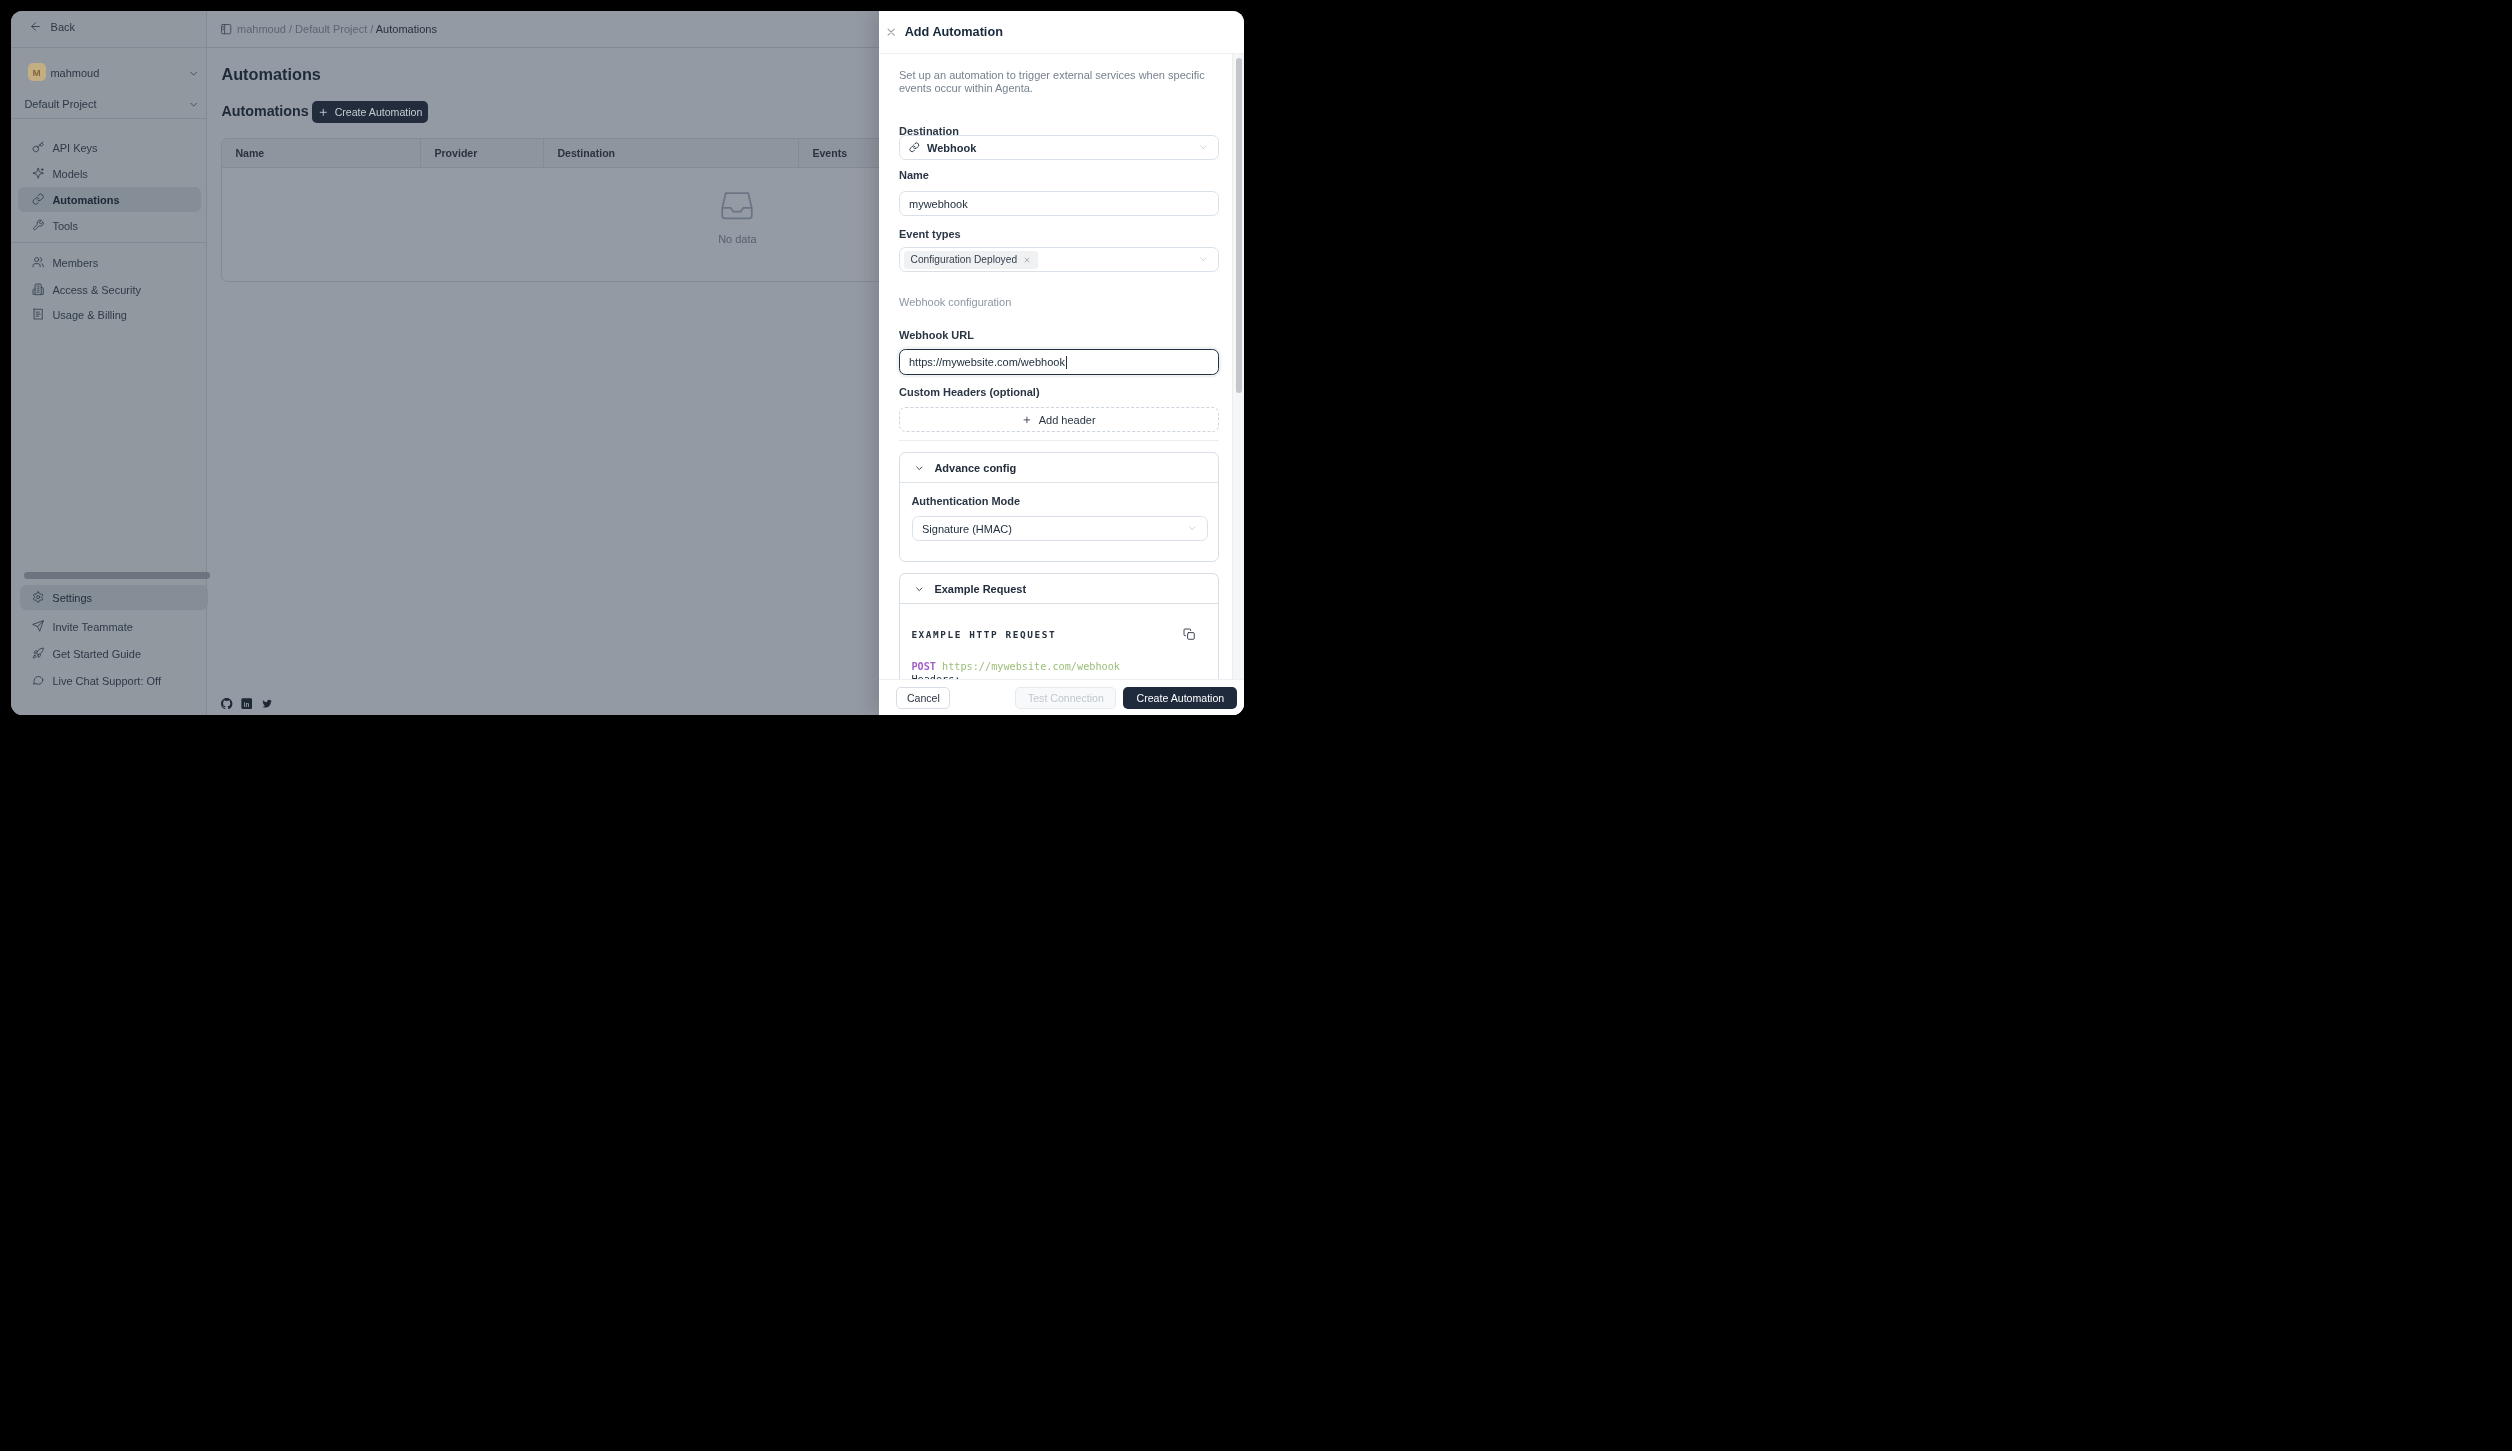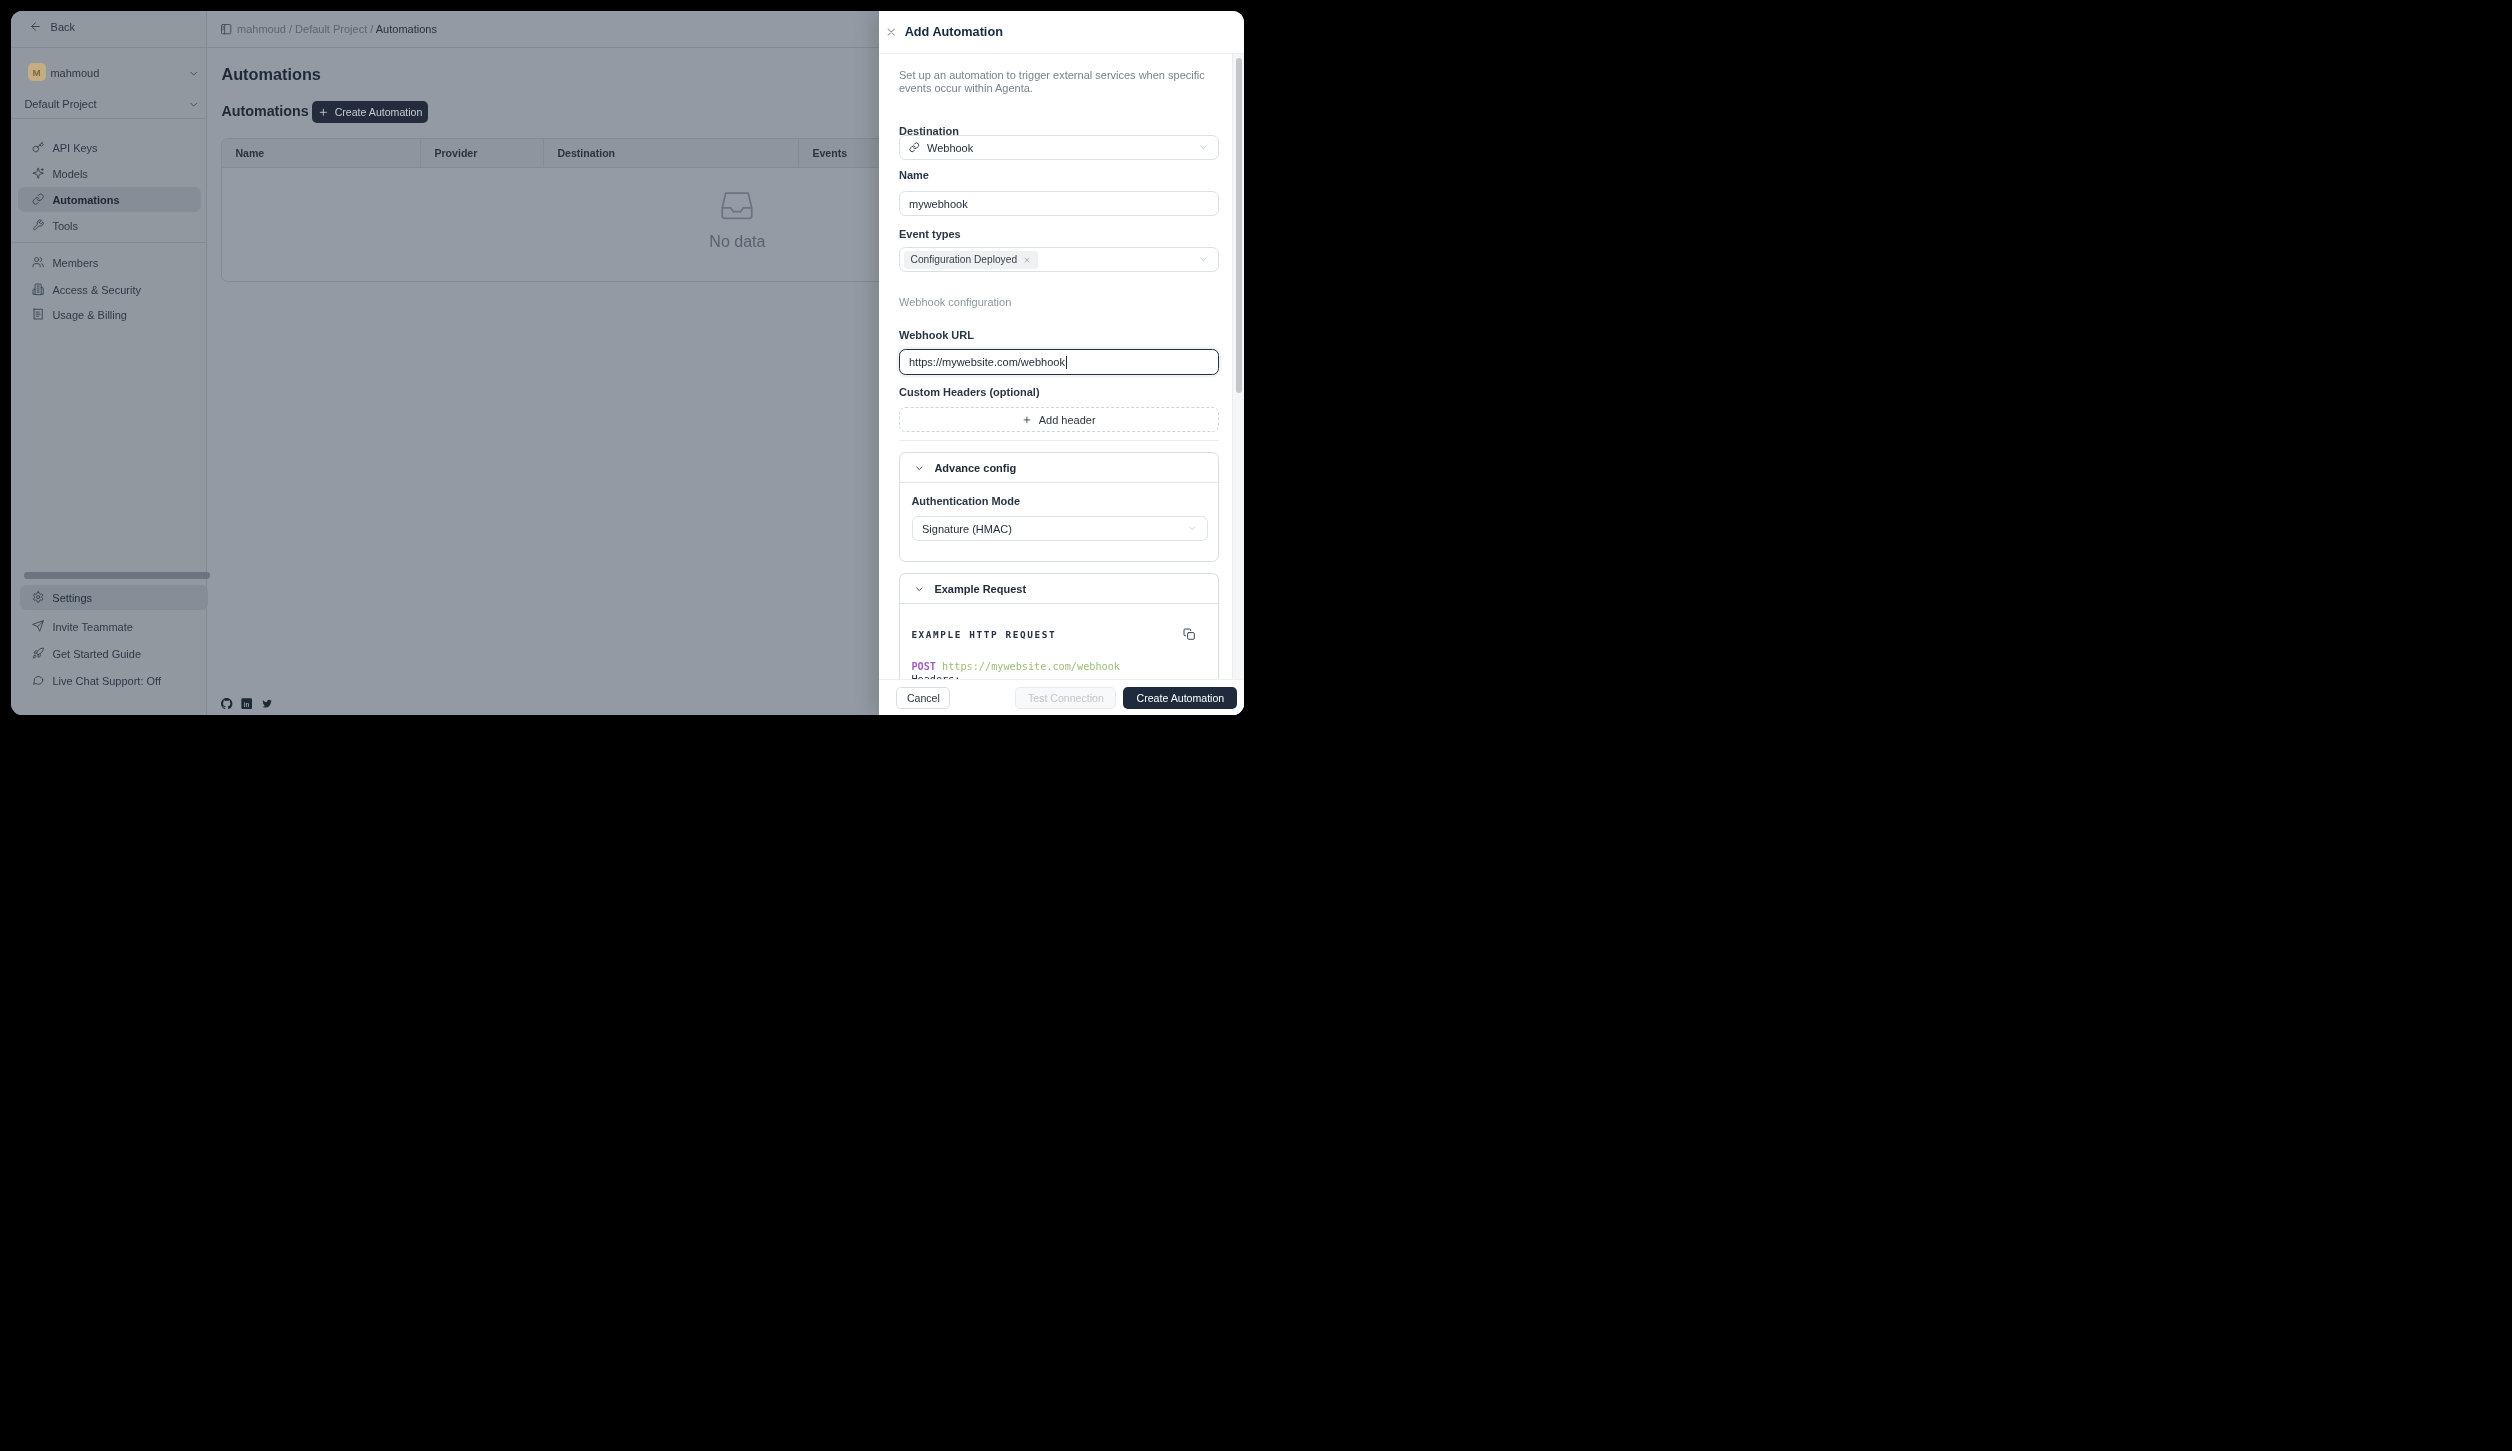--- a/index.html
+++ b/index.html
@@ -26,21 +26,21 @@
   #breadcrumb .gray{color:#5b6574;}
   #breadcrumb .cur{color:#27323f;}
   .h1{position:absolute;left:14px;top:54px;font-size:16.3px;font-weight:700;color:#1f2a39;}
   .h2{position:absolute;left:14px;top:92px;font-size:14.3px;font-weight:700;color:#1f2a39;}
   #create-main{position:absolute;left:105px;top:90px;width:116px;height:22px;border-radius:4.9px;background:#222c3c;color:#c7ccd3;font-size:10.6px;display:flex;align-items:center;justify-content:center;gap:5.7px;}
   #table-card{position:absolute;left:14px;top:127px;width:1008px;height:144px;border:0.8px solid #838b94;border-radius:6.5px;background:#959ba4;box-sizing:border-box;overflow:hidden;}
   #thead{display:flex;height:29px;background:#8e959e;border-bottom:0.8px solid #838b94;box-sizing:border-box;}
   #thead .th{display:flex;align-items:center;padding-left:13px;font-size:10.6px;font-weight:600;color:#29343f;border-right:0.8px solid #838b94;box-sizing:border-box;}
   #thead .th:last-child{border-right:none;}
   #empty{position:absolute;left:458px;top:49px;width:114px;text-align:center;}
-  #empty .nd{margin-top:8.2px;color:#57626f;font-size:16px;}
+  #empty .nd{margin-top:8.2px;color:#57626f;font-size:11px;}
   #socials{position:absolute;left:14px;top:686px;display:flex;align-items:center;gap:8.2px;}
 
   
   #drawer{position:absolute;left:868px;top:0;width:365px;height:704px;background:#ffffff;box-shadow:-6.5px 0 19.6px rgba(0,0,0,.15);}
   #d-head{position:absolute;left:0;top:0;width:100%;height:43px;border-bottom:0.8px solid #eef0f2;box-sizing:border-box;display:flex;align-items:center;gap:7px;padding-left:6px;}
   #d-title{font-size:12.7px;font-weight:700;color:#17293c;}
   .dlabel{position:absolute;left:19.6px;font-size:11px;font-weight:600;color:#2b3645;}
   .dmuted{position:absolute;left:19.6px;font-size:11px;color:#8b97a3;}
   #d-desc{position:absolute;left:19.6px;top:58px;width:309px;font-size:11px;line-height:12.3px;color:#76828f;}
   .field{position:absolute;left:19.6px;width:320px;height:24.5px;border:0.8px solid #d9e0e7;border-radius:6.5px;box-sizing:border-box;display:flex;align-items:center;padding:0 9px;font-size:11px;color:#22303f;background:#fff;}
@@ -296,21 +296,21 @@
         <svg width="12.3" height="12.3" viewBox="0 0 24 24" style="stroke:#98a1a8;fill:none;stroke-width:2.2;stroke-linecap:round;">
               <path d="M18 6 6 18M6 6l12 12"></path>
             </svg>
       </span>
       <span id="d-title">Add Automation</span>
     </div>
 
     <div id="d-desc">Set up an automation to trigger external services when specific events occur within Agenta.</div>
 
     <div class="dlabel" style="top:114px;">Destination</div>
-    <div class="field" style="top:124px;">
+    <div class="field" style="top:124px;font-weight:bold;">
       <span class="icn" style="margin-right:7.4px;">
         <svg width="10.6" height="10.6" viewBox="0 0 24 24" style="stroke:#22303f;fill:none;stroke-width:2;stroke-linecap:round;stroke-linejoin:round;">
               <path d="M10 13a5 5 0 0 0 7.54.54l3-3a5 5 0 0 0-7.07-7.07l-1.72 1.71"></path>
               <path d="M14 11a5 5 0 0 0-7.54-.54l-3 3a5 5 0 0 0 7.07 7.07l1.71-1.71"></path>
             </svg>
       </span>
       <span class="grow">Webhook</span>
       <span style="display:inline-flex;">
         <svg class="selchev" width="10.6" height="10.6" viewBox="0 0 24 24">
               <path d="m6 9 6 6 6-6"></path>

